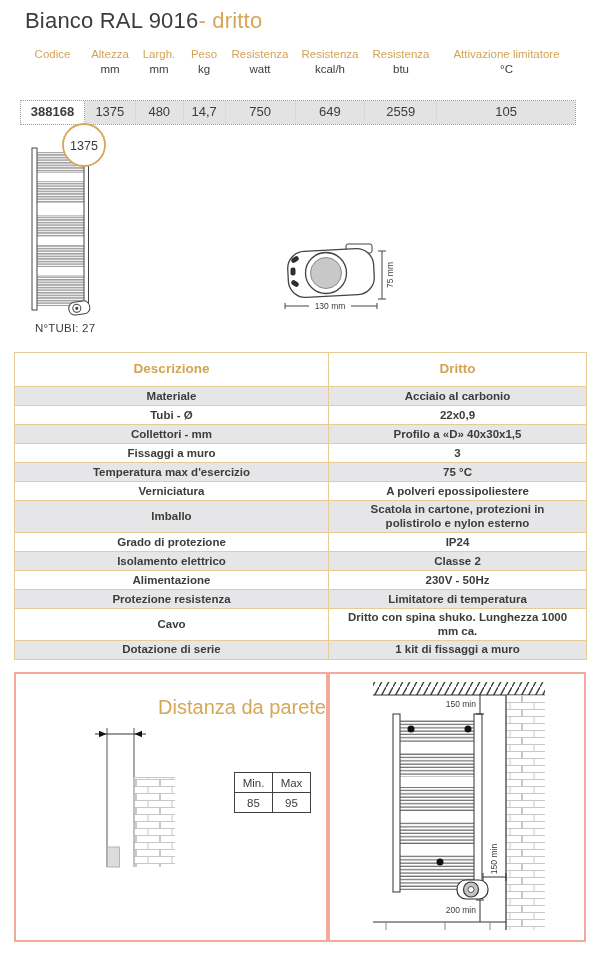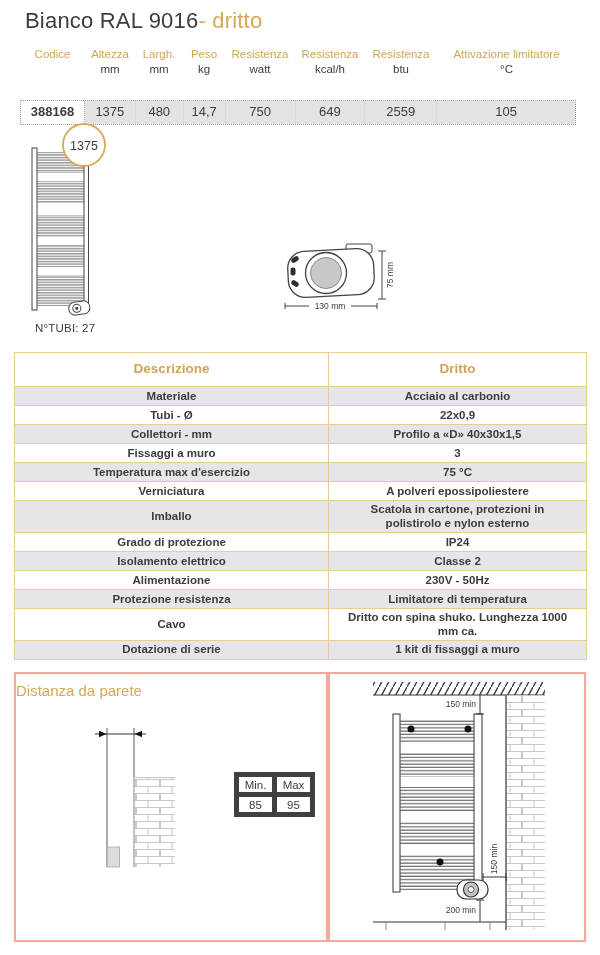--- a/index.html
+++ b/index.html
@@ -41,24 +41,24 @@
                    height:19px; padding:1px 14px; line-height:1.25; white-space:pre-line; }
   .spec-table tr.hd td { height:34px; font-size:13.5px; color:#D2A455; background:#fff; }
   .spec-table tr:nth-child(even) td { background:#E6E6E8; }
   .col-desc { width:314px; }
   .col-val  { width:258px;margin-top:12px; }
 
   
   .box { position:absolute; top:672px; height:270px; border:2px solid #F2AB9B; background:#fff; }
   .box-left  { left:14px;  width:314px; }
   .box-right { left:328px; width:258px; }
-  .box-title { margin-top:8px; text-align:left; font-size:15px; color:#D5A757; }
+  .box-title { margin-top:22px; text-align:right; font-size:20px; color:#D5A757; }
   .box svg { position:absolute; left:0; top:0; }
   .minmax { position:absolute; left:218px; top:98px; border-collapse:collapse; }
-  .minmax td { border:5px solid #404040; width:38px; height:20px; text-align:center;
+  .minmax td { border:1px solid #404040; width:38px; height:20px; text-align:center;
                font-size:11.5px; color:#3C3C3B; padding:0; }
 </style>
 </head>
 <body>
 
 <div class="page">
 
   <div class="title">
     <span class="main">Bianco RAL 9016</span><span class="variant">- dritto</span>
   </div>

